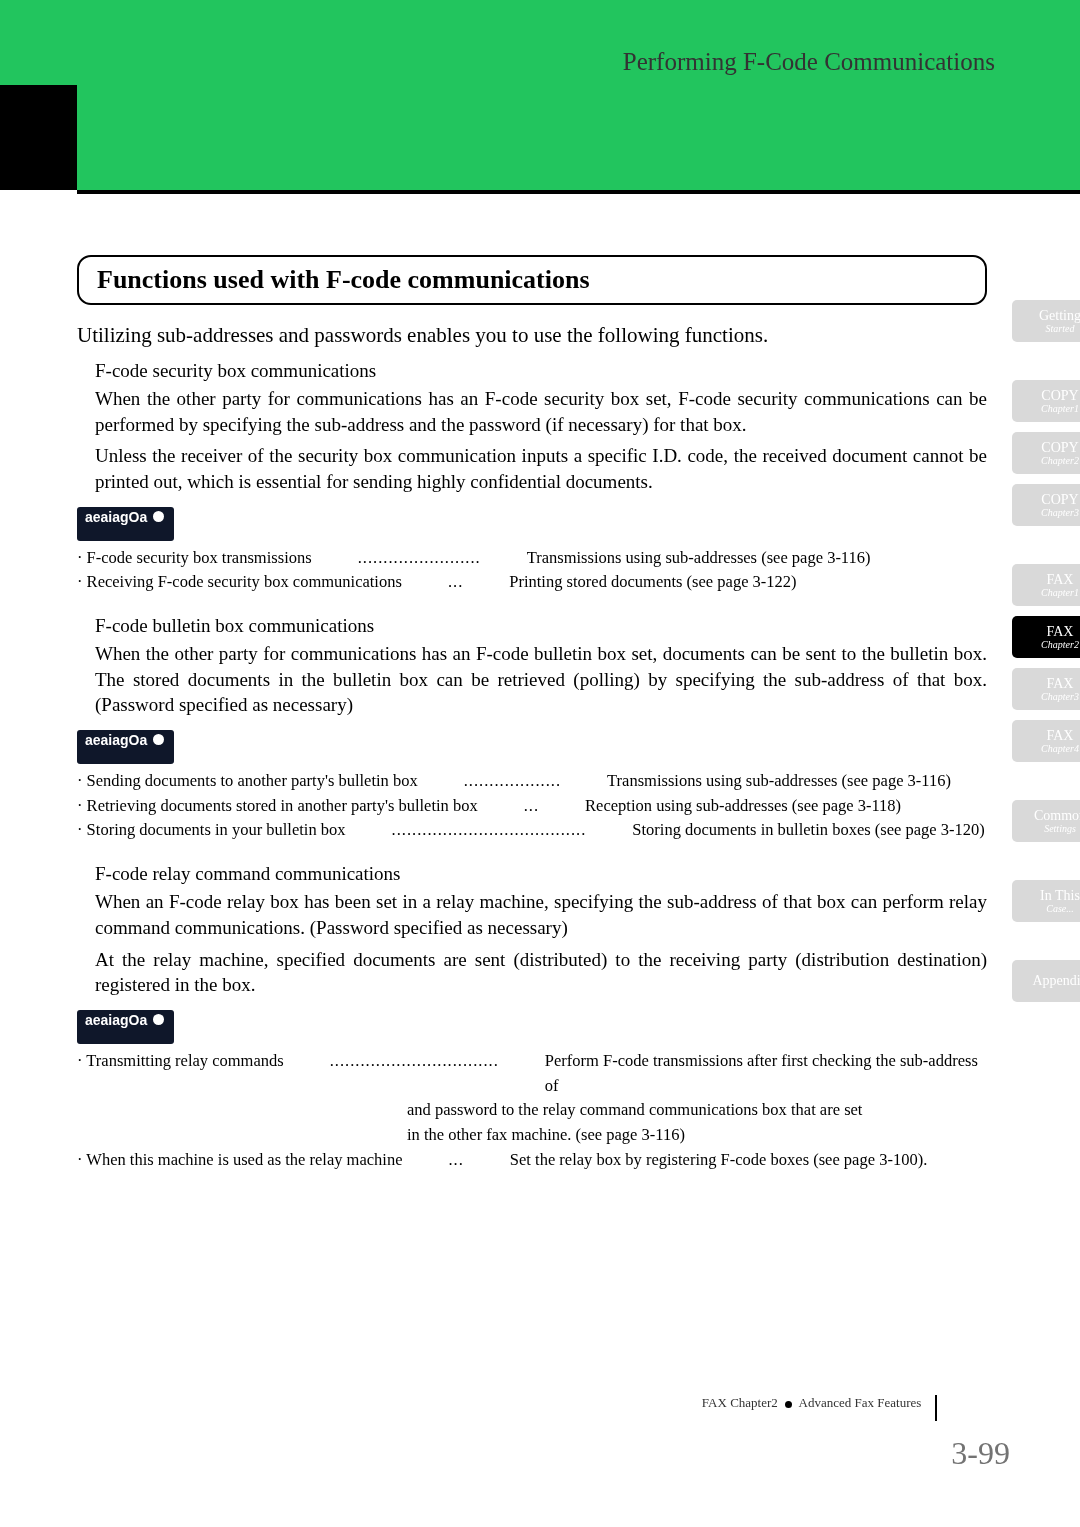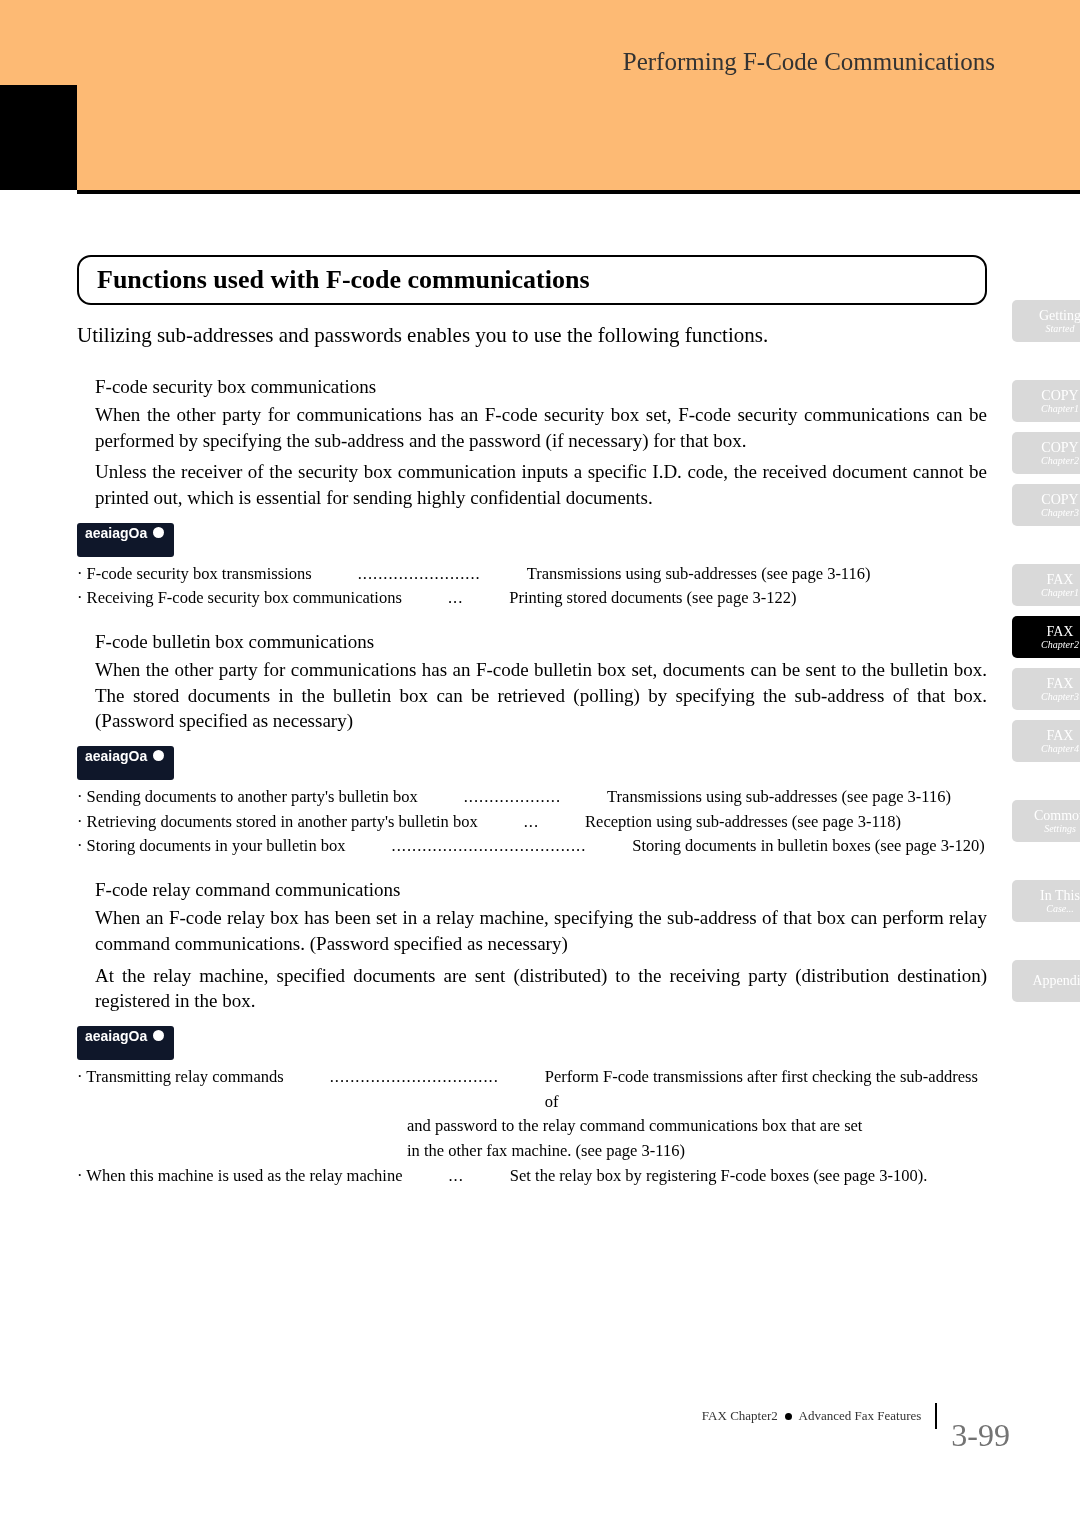--- a/index.html
+++ b/index.html
@@ -5,21 +5,21 @@
   * { margin: 0; padding: 0; box-sizing: border-box; }
   body {
     width: 1080px;
     height: 1527px;
     background: #fff;
     font-family: "Times New Roman", Georgia, serif;
     position: relative;
     overflow: hidden;
   }
   .top-gray {
-    background: #fdba74;
+    background: #22c55e;
     height: 190px;
     position: relative;
   }
   .top-black {
     position: absolute;
     left: 0; top: 85px;
     width: 77px; height: 105px;
     background: #000;
   }
   .section-title {
@@ -45,21 +45,21 @@
     border-radius: 14px;
     padding: 8px 18px;
     margin-bottom: 18px;
   }
   .main-heading {
     font-size: 26px;
     font-weight: bold;
   }
   .intro {
     font-size: 21px;
-    margin-bottom: 28px;
+    margin-bottom: 12px;
   }
   .sub {
     padding-left: 18px;
   }
   .sub-heading {
     font-size: 19px;
     margin-bottom: 4px;
   }
   .body-text {
     font-size: 19px;
@@ -141,24 +141,24 @@
   }
   .tab .t1 { font-size: 14px; }
   .tab .t2 { font-size: 10px; font-style: italic; }
   .tab-gap { height: 18px; }
   .tab-inactive { background: #d9d9d9; color: #fff; }
   .tab-active   { background: #000;    color: #fff; }
 
   
   .footer {
     position: absolute;
-    bottom: 73px;
+    bottom: 55px;
     right: 70px;
     display: flex;
-    align-items: center;
+    align-items: flex-start;
     gap: 14px;
   }
   .footer-trail {
     font-size: 13px;
     color: #333;
   }
   .footer-dot {
     display: inline-block;
     width: 7px; height: 7px;
     border-radius: 50%;

